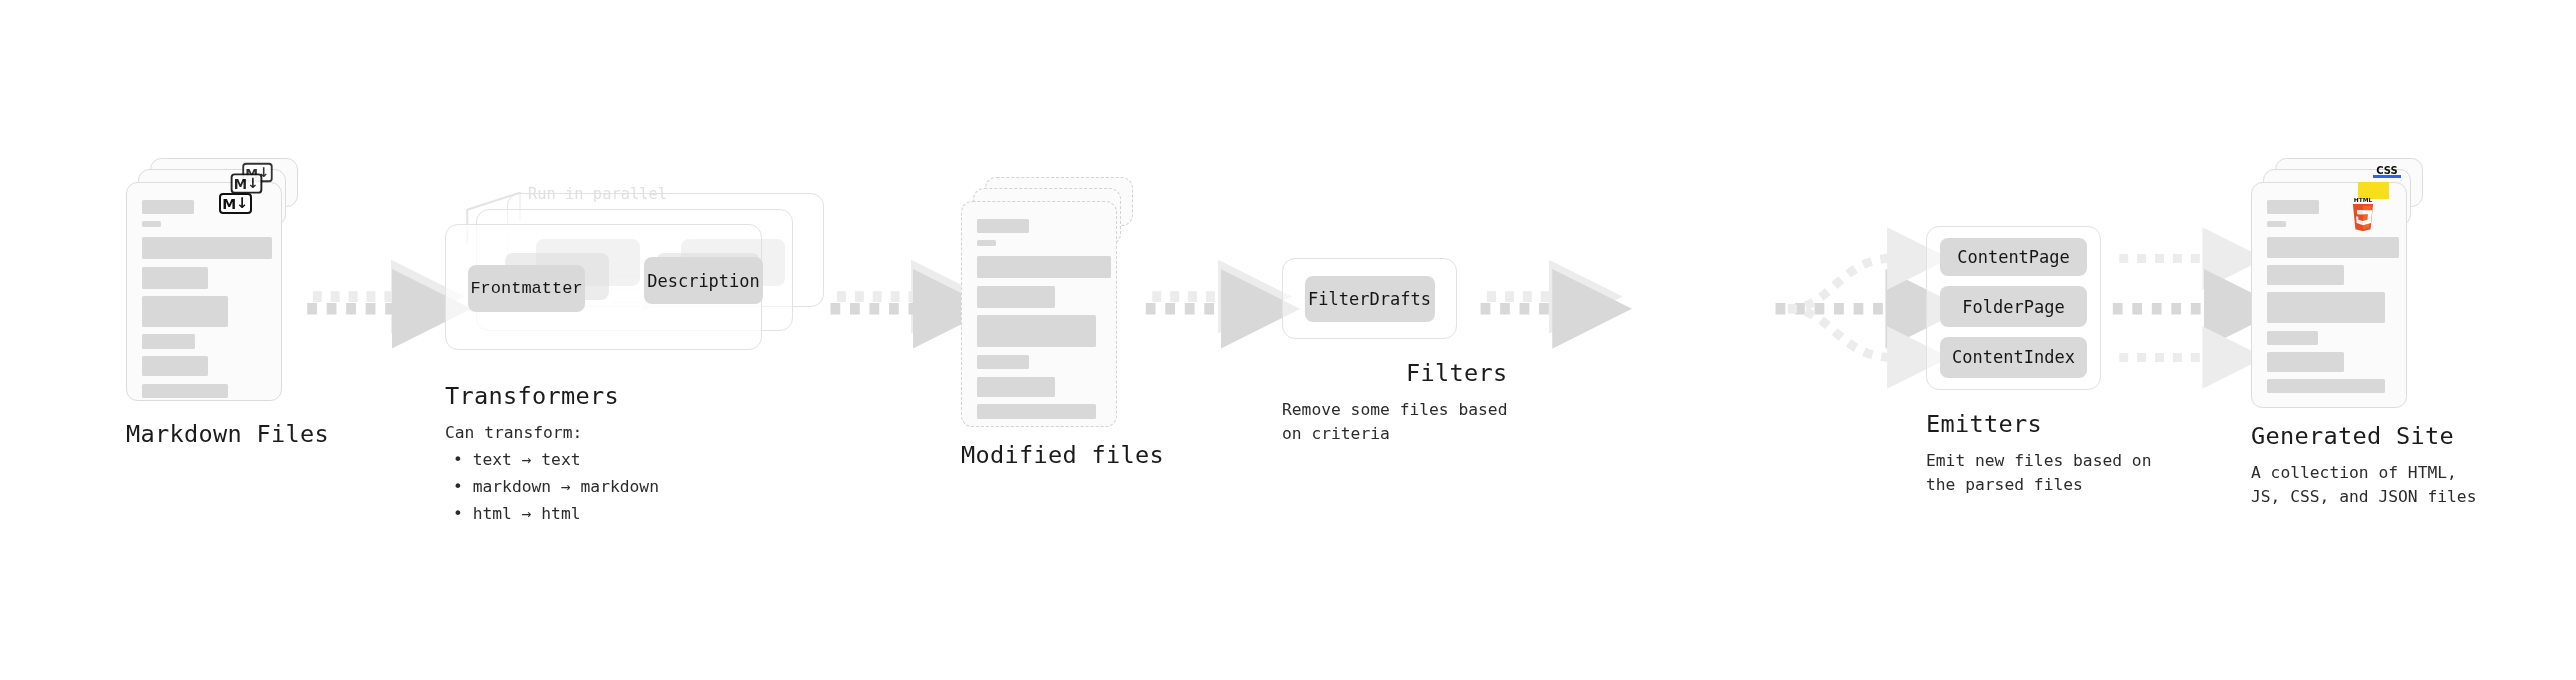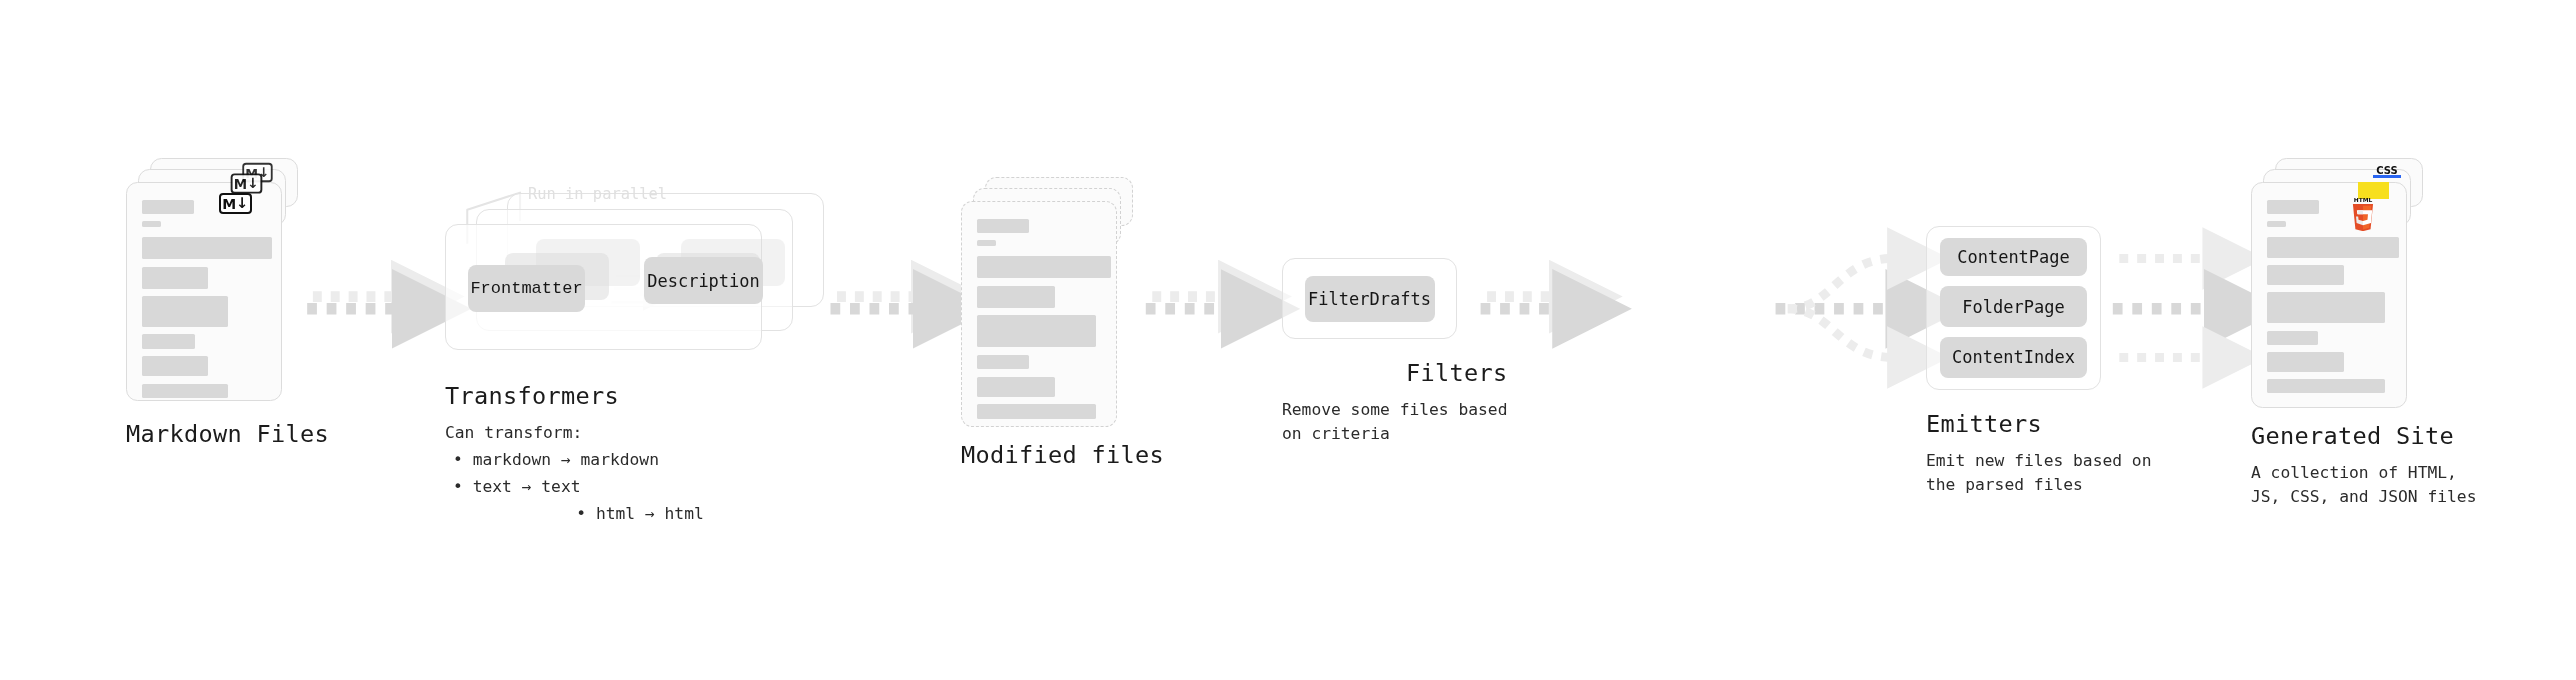--- a/index.html
+++ b/index.html
@@ -207,23 +207,23 @@
       <div class="pill" style="position:absolute; left:236px; top:46px; width:104px; height:47px; opacity:.35; color:transparent;"></div>
       <div class="pill" style="position:absolute; left:211px; top:60px; width:104px; height:47px; opacity:.5; color:transparent;"></div>
 
       <div class="pill" style="position:absolute; left:23px;  top:72px; width:117px; height:47px; z-index:5;font-family:Liberation Mono, monospace;">Frontmatter</div>
       <div class="pill" style="position:absolute; left:199px; top:64px; width:119px; height:47px; z-index:5;">Description</div>
     </div>
 
     <div class="caption-title" style="margin-top:18px;">Transformers</div>
     <div class="caption-sub">Can transform:</div>
     <div style="margin-top:3.3px;">
+      <div class="caption-sub" style="margin-top:3.3px; padding-left:8.1px;">• text → text</div>
       <div class="caption-sub" style="margin-top:3.3px; padding-left:8.1px;">• markdown → markdown</div>
-      <div class="caption-sub" style="margin-top:3.3px; padding-left:8.1px;">• text → text</div>
-      <div class="caption-sub" style="margin-top:3.3px; padding-left:8.1px;text-align:center;">• html → html</div>
+      <div class="caption-sub" style="margin-top:3.3px; padding-left:8.1px;">• html → html</div>
     </div>
   </div>
 
   <div class="parallel-label" style="left:528px; top:185px;">Run in parallel</div>
 
   <div class="stage" style="left:961px; top:177px;">
     <div class="doc-stack">
       <div class="doc dashed back2"></div>
       <div class="doc dashed back1"></div>
       <div class="doc dashed front" style="height:226px;">

